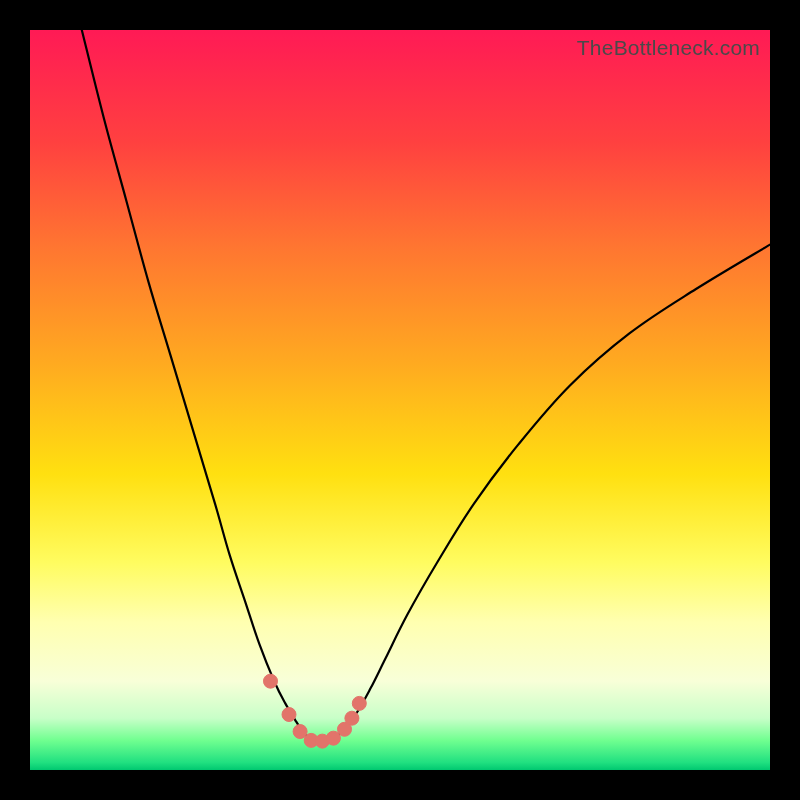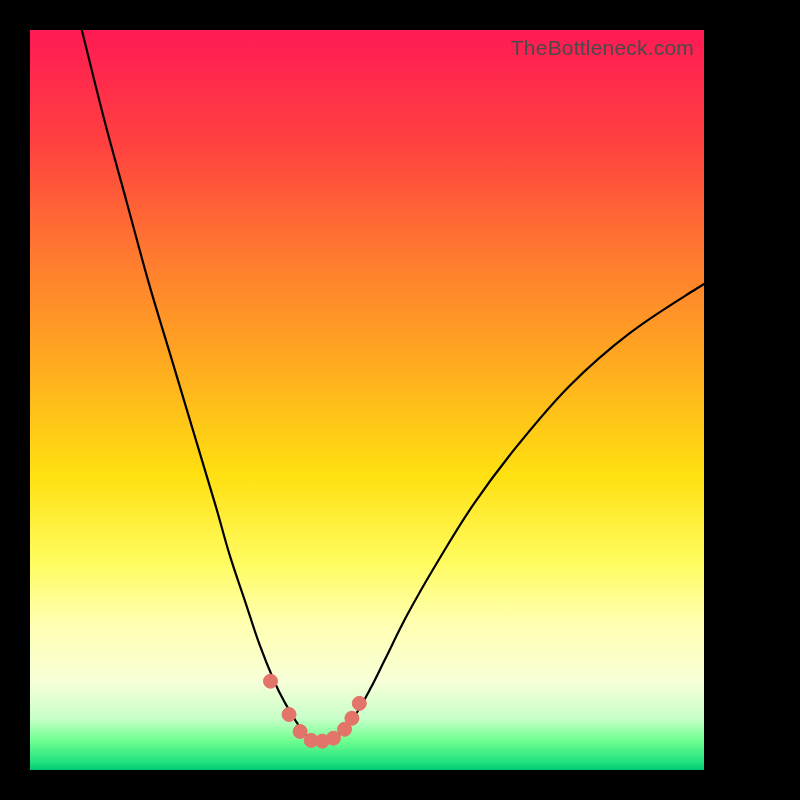--- a/index.html
+++ b/index.html
@@ -7,21 +7,21 @@
   .frame {
     position: relative;
     width: 800px;
     height: 800px;
     background: #000;
   }
   .plot-area {
     position: absolute;
     left: 30px;
     top: 30px;
-    width: 674px;
+    width: 740px;
     height: 740px;
     background: linear-gradient(to bottom,
       #ff1a55 0%,
       #ff4040 15%,
       #ff7830 30%,
       #ffaa20 45%,
       #ffe010 60%,
       #fffc60 72%,
       #ffffb0 80%,
       #f8ffd8 88%,

